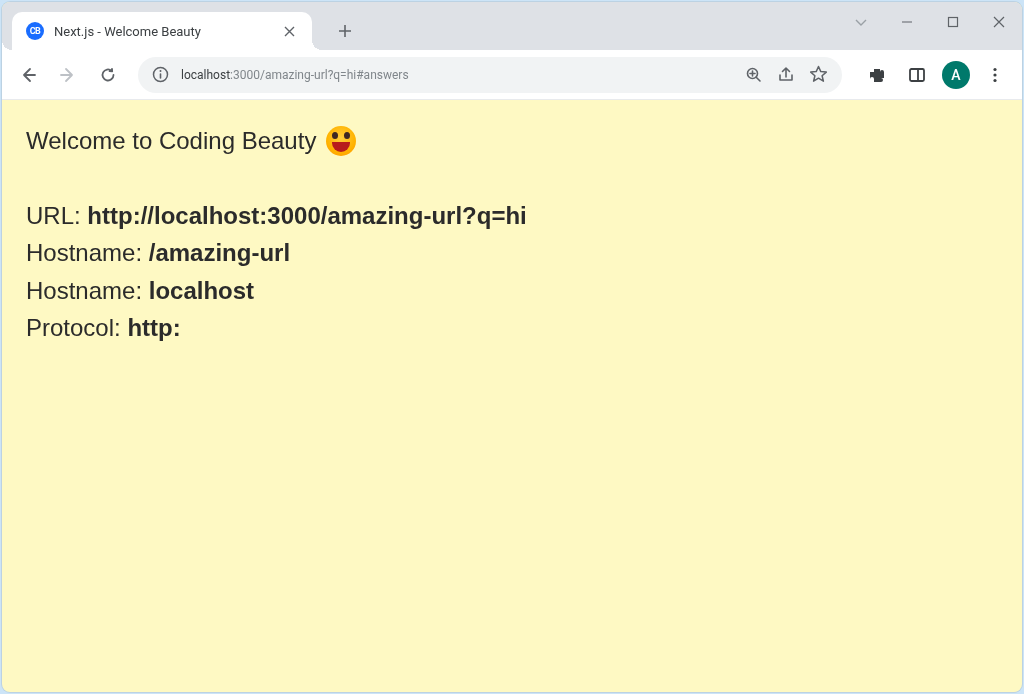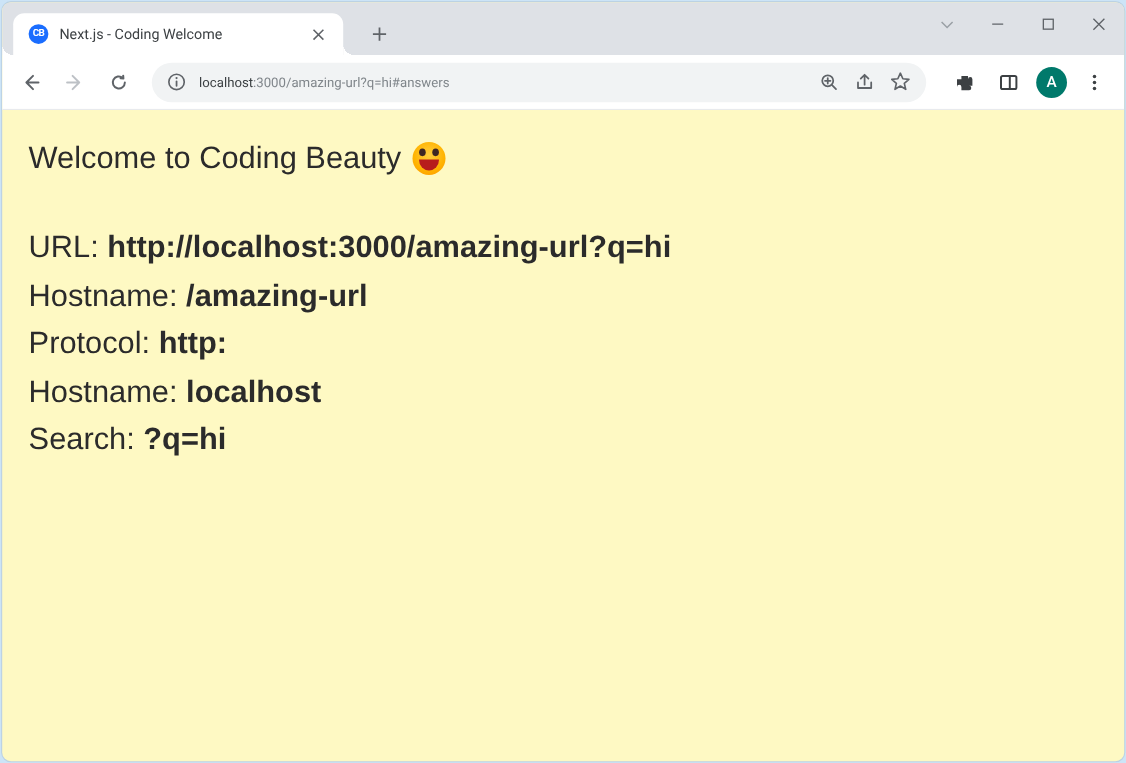--- a/index.html
+++ b/index.html
@@ -159,21 +159,21 @@
       font-size: 14px;
       font-weight: 500;
       display:flex; align-items:center; justify-content:center;
     }
     
     .content {
       flex: 1;
       padding: 22px 24px;
       font-family: "Segoe UI", sans-serif;
       color: #2b2b2b;
-      font-size: 28px;
+      font-size: 24px;
       line-height: 1.55;
     }
     .content .heading {
       font-weight: 400;
       margin-bottom: 38px;
       display: flex;
       align-items: center;
       gap: 10px;
     }
     .emoji-face {
@@ -207,21 +207,21 @@
     svg { display: block; }
   </style>
 </head>
 <body>
 
 <div class="window">
 
   <div class="titlebar">
     <div class="tab">
       <span class="favicon">CB</span>
-      <span class="tab-title">Next.js - Coding Welcome</span>
+      <span class="tab-title">Next.js - Welcome Beauty</span>
       <span class="tab-close">
         <svg width="11" height="11" viewBox="0 0 11 11">
             <path d="M1 1 L10 10 M10 1 L1 10" stroke="currentColor" stroke-width="1.4" fill="none"></path>
           </svg>
       </span>
     </div>
     <div class="new-tab">
       <svg width="14" height="14" viewBox="0 0 14 14">
           <path d="M7 1 V13 M1 7 H13" stroke="currentColor" stroke-width="1.6" fill="none"></path>
         </svg>
@@ -322,23 +322,20 @@
           <span class="emoji-mouth"></span>
         </span>
     </div>
     <div class="row">
       <span>URL: </span><b>http://localhost:3000/amazing-url?q=hi</b>
     </div>
     <div class="row">
       <span>Hostname: </span><b>/amazing-url</b>
     </div>
     <div class="row">
+      <span>Hostname: </span><b>localhost</b>
+    </div>
+    <div class="row">
       <span>Protocol: </span><b>http:</b>
     </div>
-    <div class="row">
-      <span>Hostname: </span><b>localhost</b>
-    </div>
-    <div class="row">
-      <span>Search: </span><b>?q=hi</b>
-    </div>
   </div>
 
 </div>
 
 </body></html>

